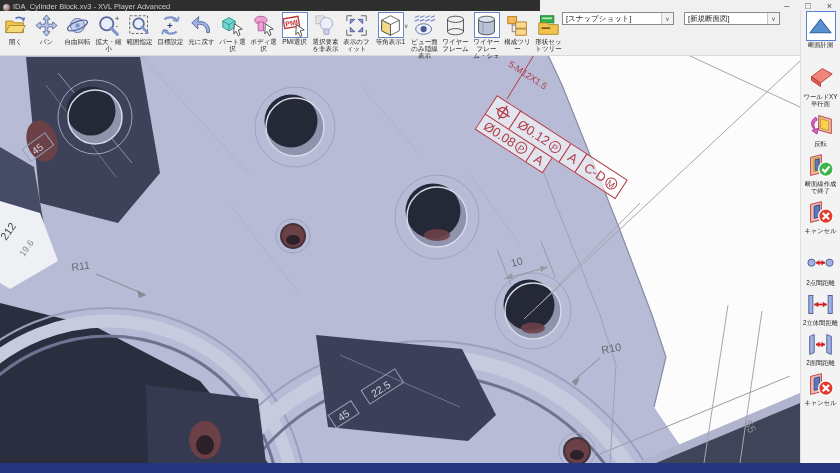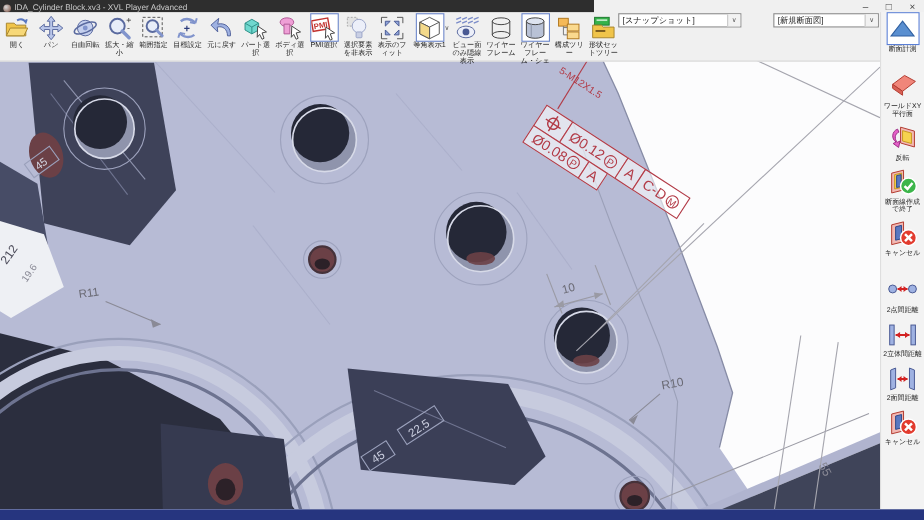--- a/index.html
+++ b/index.html
@@ -23,21 +23,21 @@
            border:1.5px solid transparent;box-sizing:border-box;position:relative;}
   .tb-icon.sel{border-color:#6b85c9;background:#fff;}
   .tb-icon svg{width:23px;height:23px;}
   .tb-icon .caret{position:absolute;right:-6px;top:9px;font-size:6px;color:#555;}
   .tb-label{font-size:6.5px;line-height:7px;color:#222;word-break:break-all;padding:0 1px;}
   .dd{position:absolute;top:1px;height:13px;background:#fff;border:1px solid #8a8a8a;font-size:7.5px;
       display:flex;align-items:center;padding-left:3px;color:#222;box-sizing:border-box;}
   .dd .ddcaret{margin-left:auto;width:11px;height:100%;border-left:1px solid #c8c8c8;display:flex;
       align-items:center;justify-content:center;font-size:6px;color:#555;background:#f2f2f2;}
   .dd1{left:562px;width:112px;gap:23px;}
-  .dd2{left:684px;width:96px;margin-left:19px;}
+  .dd2{left:684px;width:96px;}
   
   .sidebar{position:absolute;top:11px;right:0;width:40px;bottom:10px;background:#f3f3f3;
            border-left:1px solid #dedede;z-index:25;box-sizing:border-box;}
   .sb-item{text-align:center;margin-bottom:3px;}
   .sb-icon{width:30px;height:30px;margin:0 auto;display:flex;align-items:center;justify-content:center;
            border:1.5px solid transparent;box-sizing:border-box;}
   .sb-icon.sel{border-color:#5a7fd6;background:#fff;}
   .sb-icon svg{width:27px;height:27px;}
   .sb-label{font-size:6.3px;line-height:7px;color:#222;word-break:break-all;padding:0 1px;}
   .sb-gap{height:12px;}

